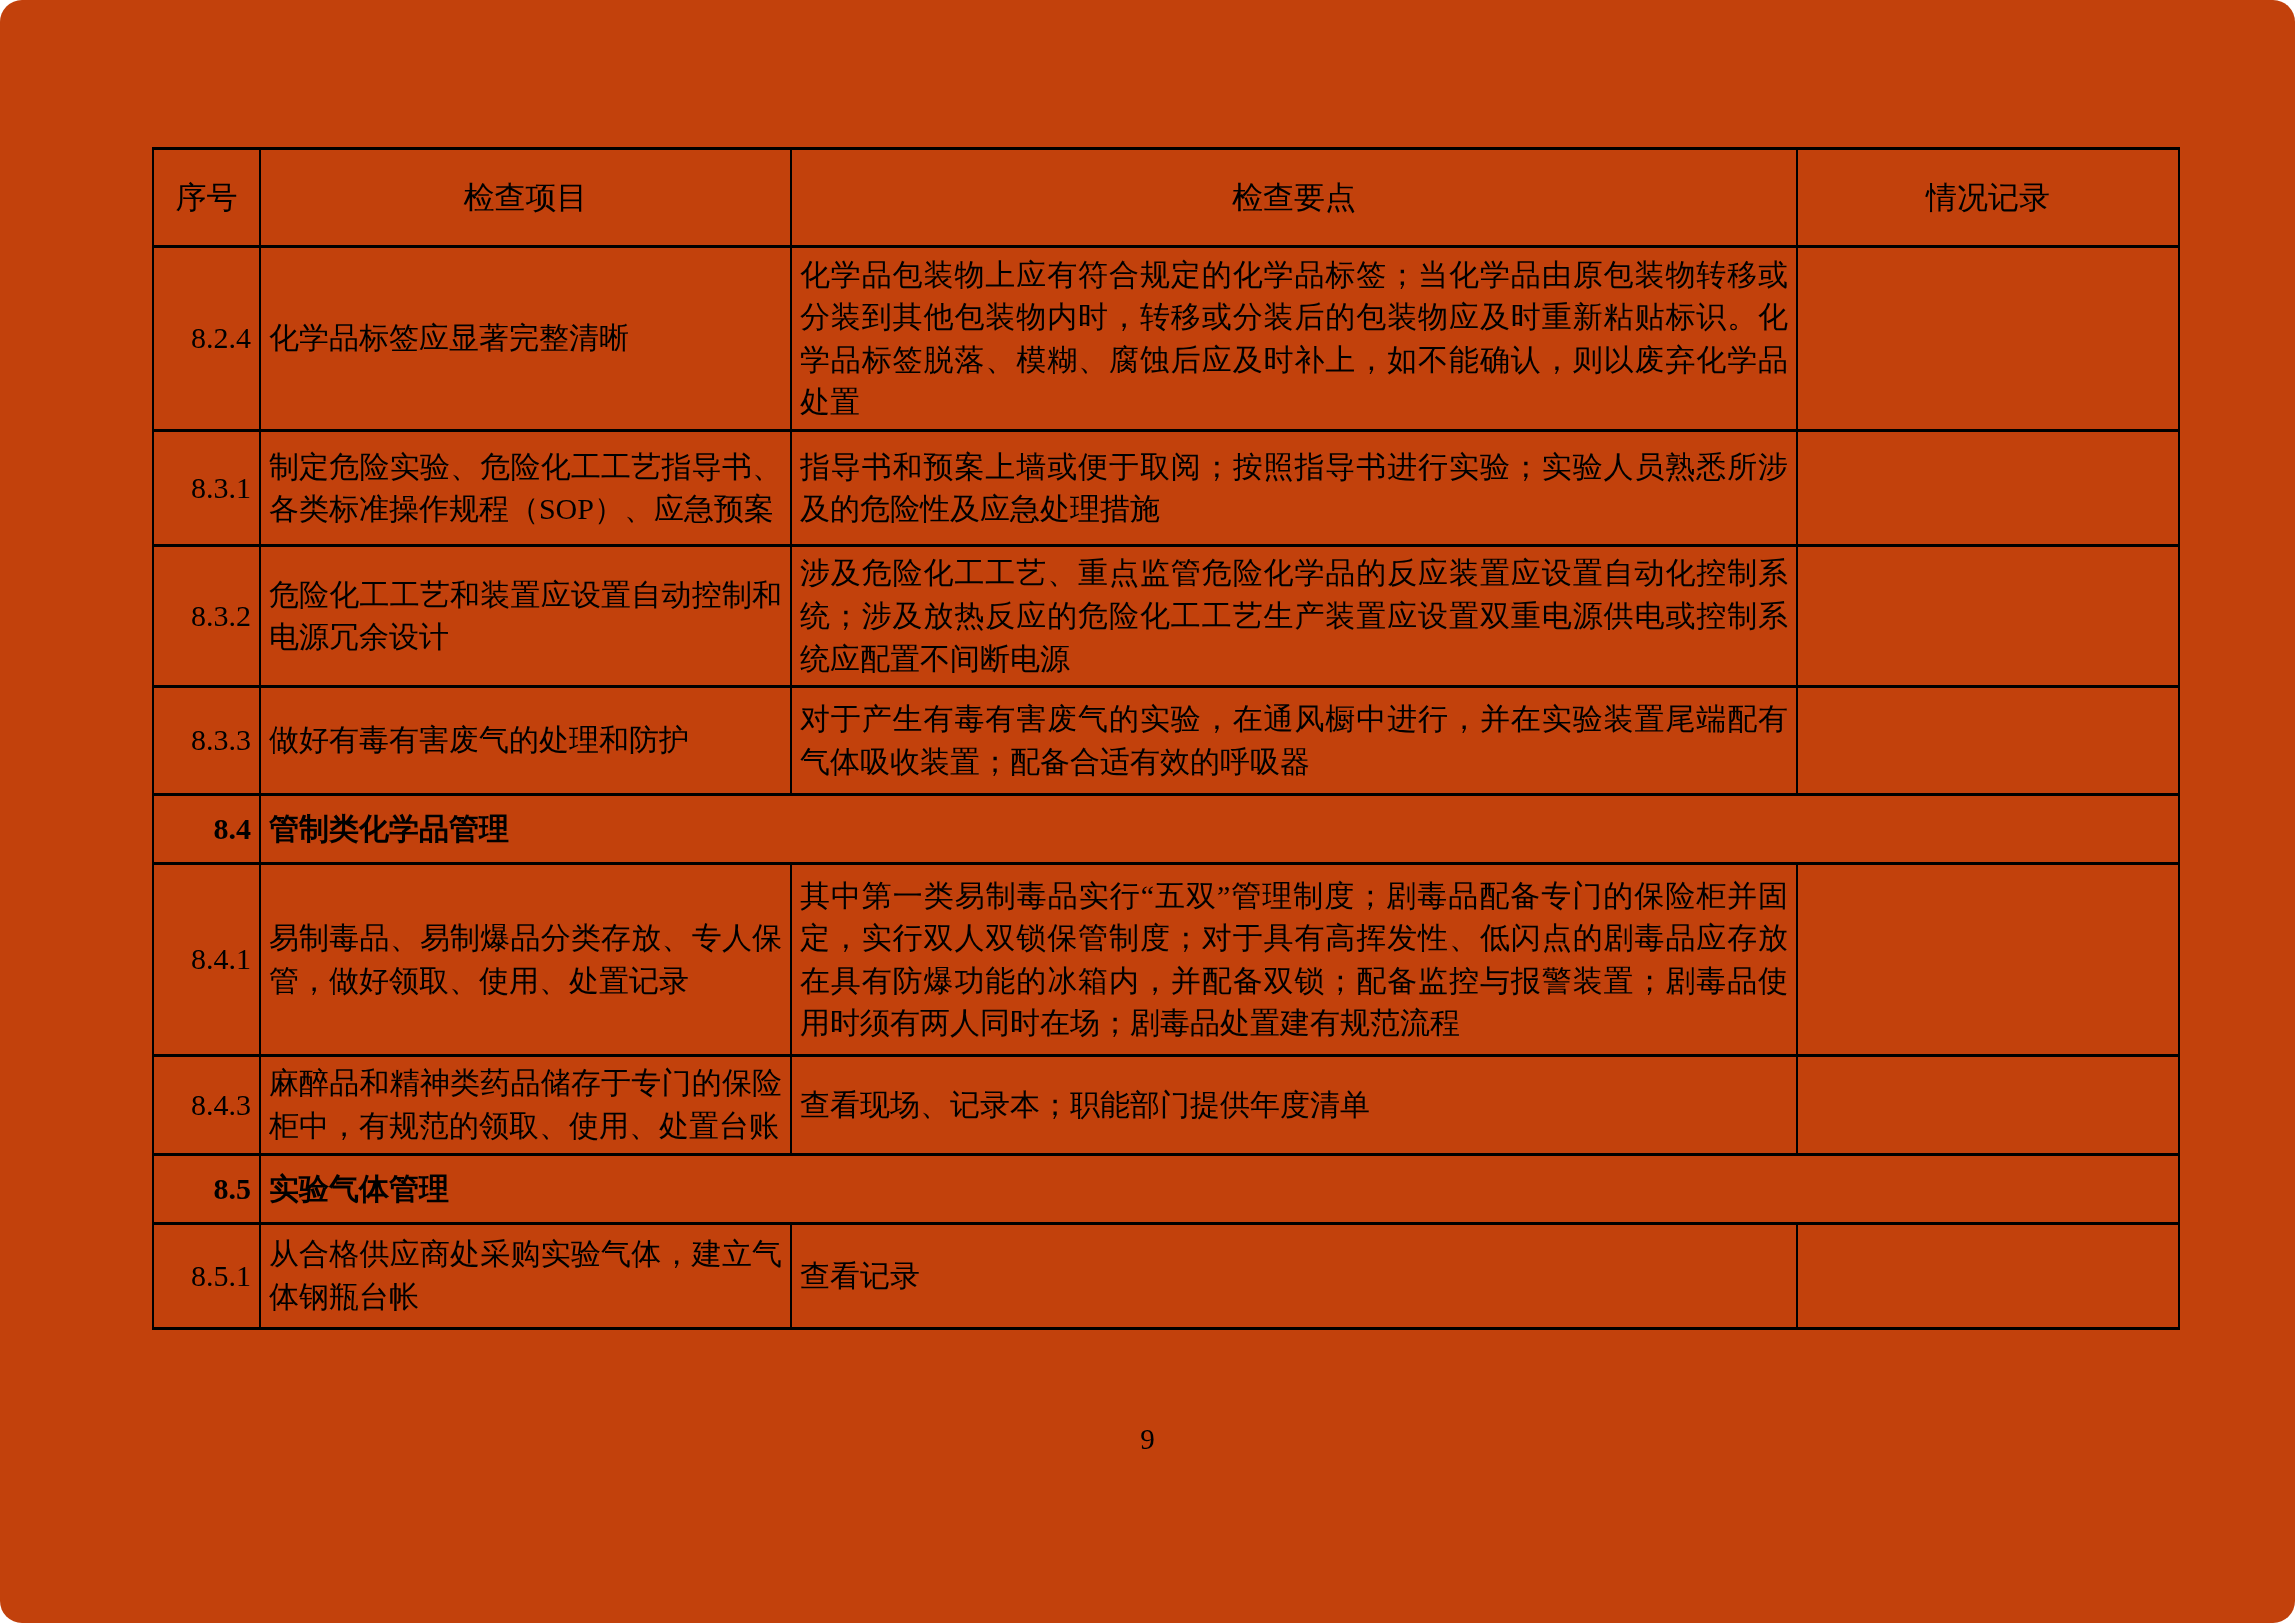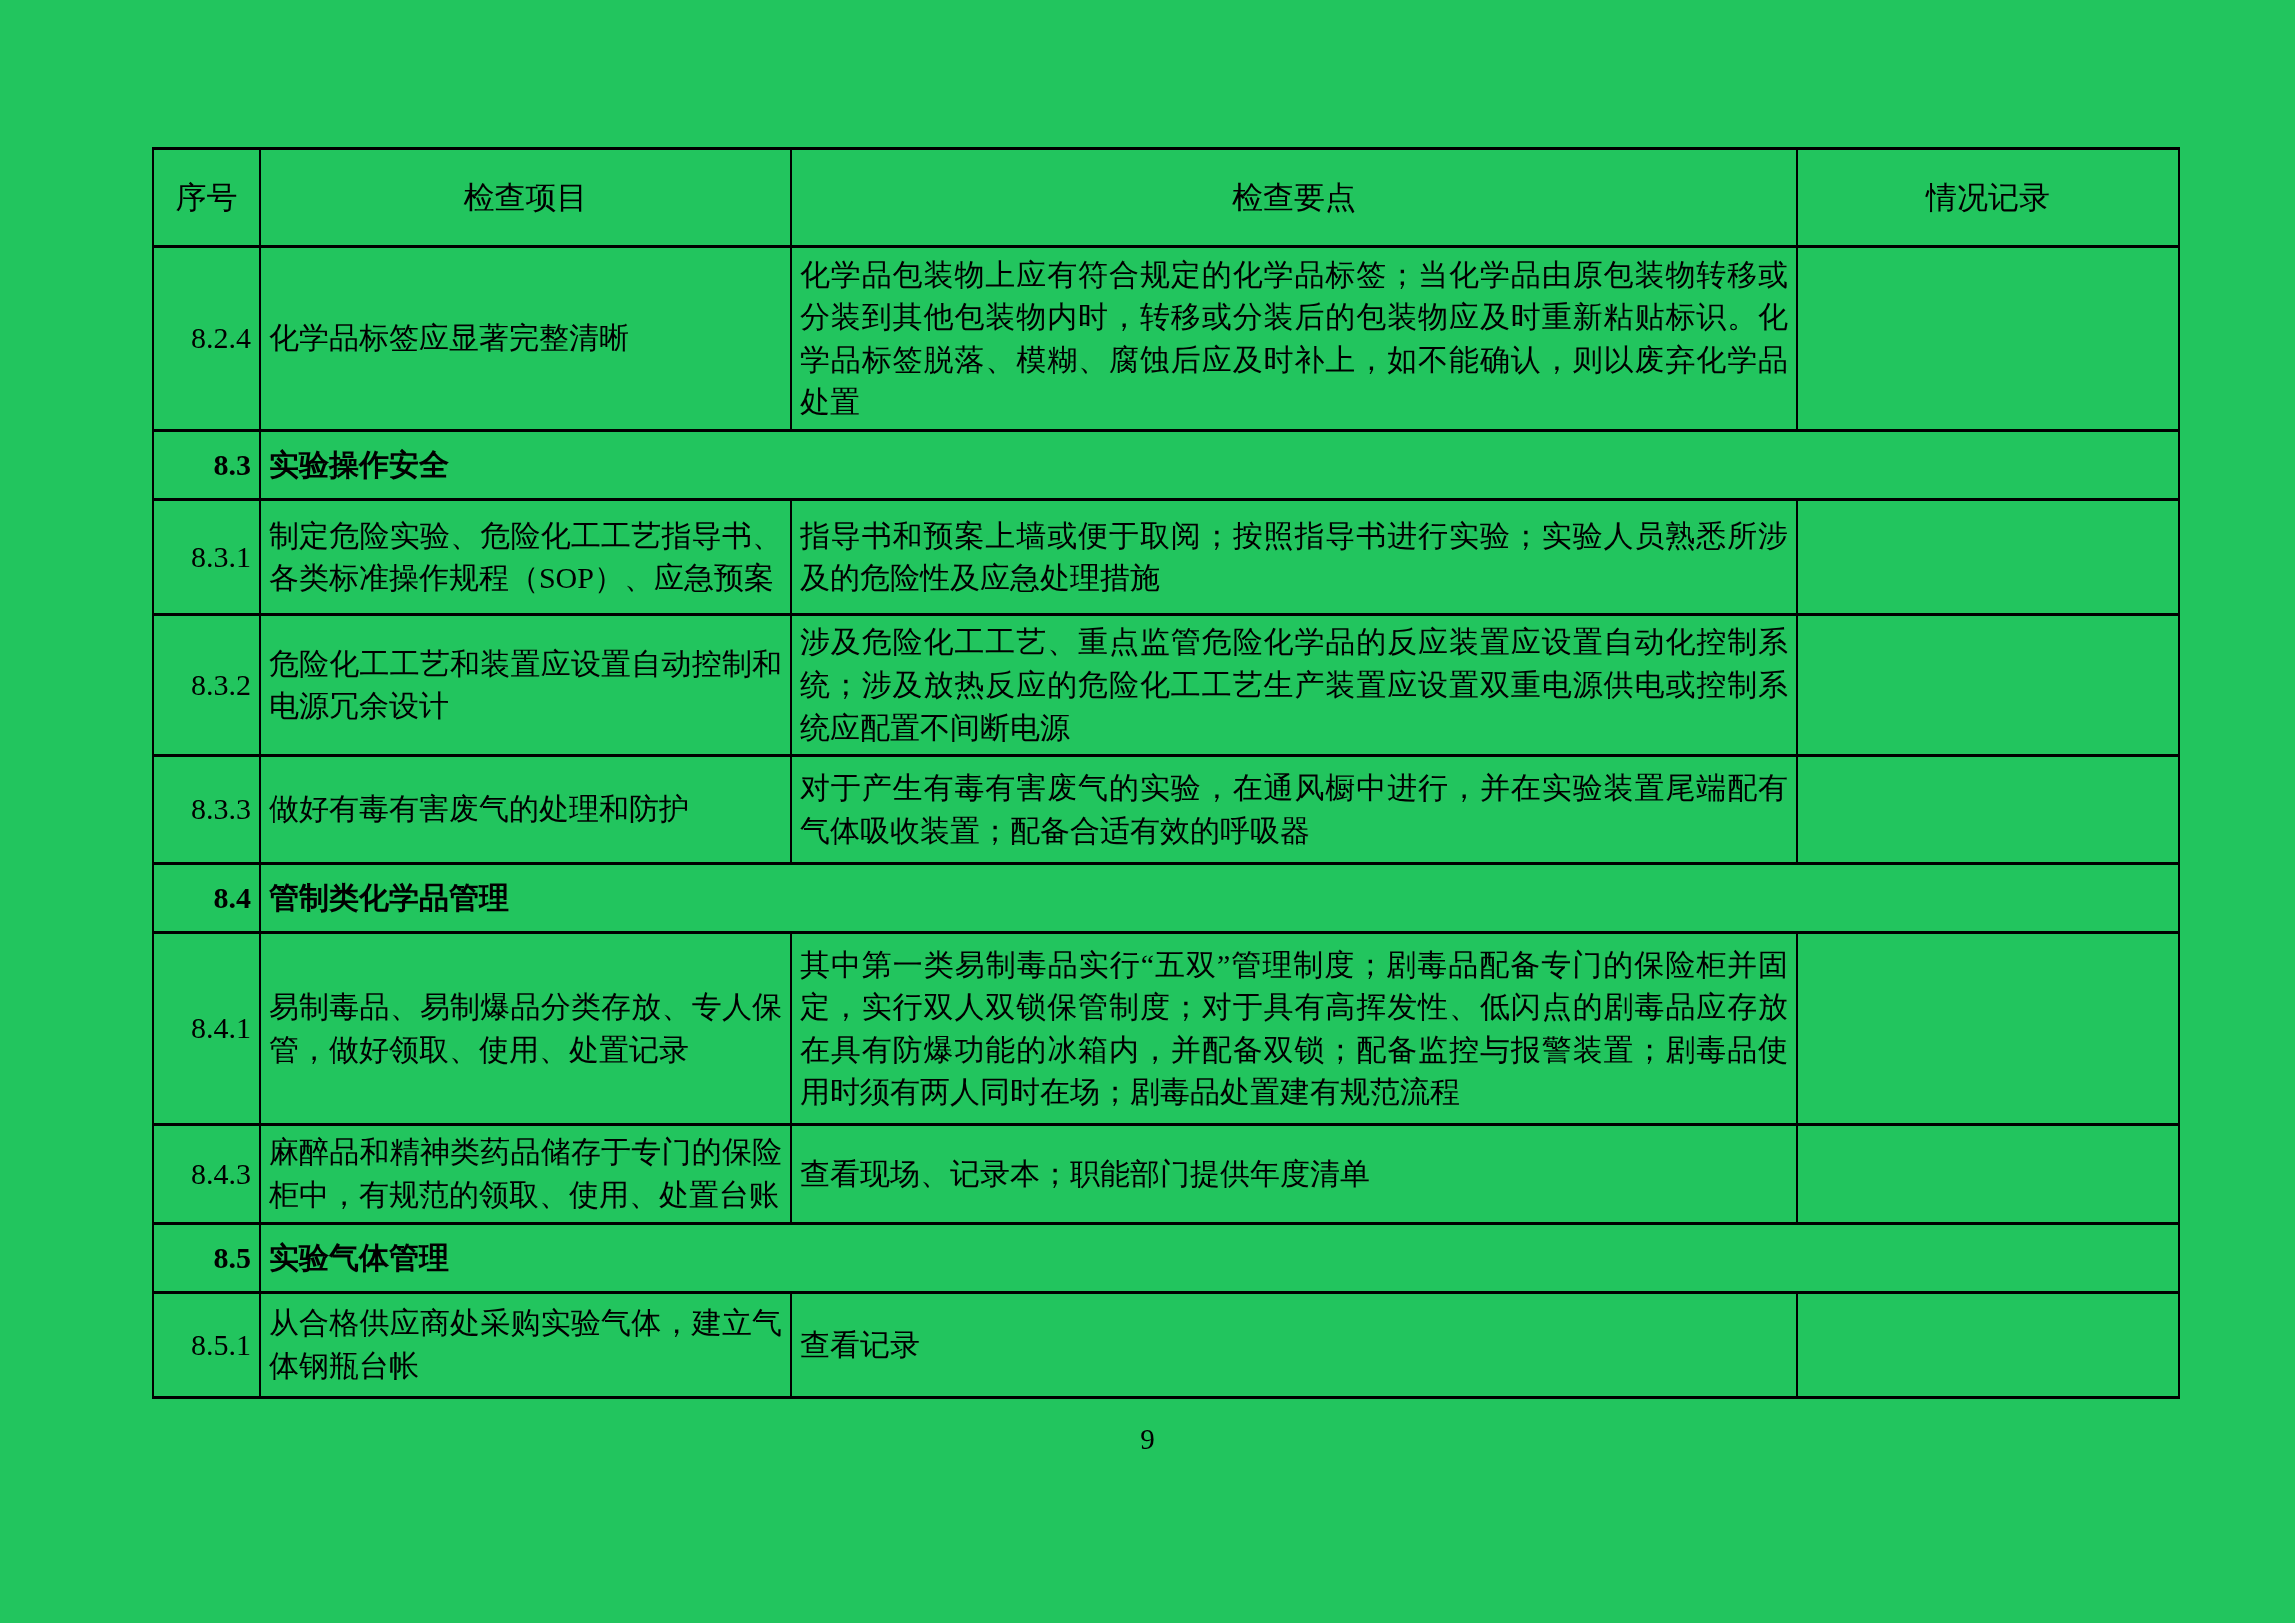--- a/index.html
+++ b/index.html
@@ -6,22 +6,23 @@
     margin: 0;
     padding: 0;
     background: #ffffff;
     color: #000000;
     font-family: "Liberation Serif", "DejaVu Serif", serif;
   }
   .page {
     position: relative;
     width: 2295px;
     height: 1623px;
-    background: #22c55e;
+    background: #c2410c;
     overflow: hidden;
+    border-radius: 22px;
   }
   table.checklist {
     position: absolute;
     left: 152px;
     top: 147px;
     width: 2027px;
     border-collapse: collapse;
     table-layout: fixed;
   }
   table.checklist th,
@@ -82,24 +83,20 @@
         <th>情况记录</th>
       </tr>
     </thead>
     <tbody id="table-body">
         <tr style="height: 147px;">
           <td class="num-cell">8.2.4</td>
           <td class="item-cell">化学品标签应显著完整清晰</td>
           <td class="points-cell">化学品包装物上应有符合规定的化学品标签；当化学品由原包装物转移或分装到其他包装物内时，转移或分装后的包装物应及时重新粘贴标识。化学品标签脱落、模糊、腐蚀后应及时补上，如不能确认，则以废弃化学品处置</td>
           <td class="record-cell"></td>
         </tr>
-        <tr class="section-row" style="height: 69px;">
-          <td class="num-cell">8.3</td>
-          <td class="item-cell" colspan="3">实验操作安全</td>
-        </tr>
         <tr style="height: 115px;">
           <td class="num-cell">8.3.1</td>
           <td class="item-cell">制定危险实验、危险化工工艺指导书、各类标准操作规程（SOP）、应急预案</td>
           <td class="points-cell">指导书和预案上墙或便于取阅；按照指导书进行实验；实验人员熟悉所涉及的危险性及应急处理措施</td>
           <td class="record-cell"></td>
         </tr>
         <tr style="height: 124px;">
           <td class="num-cell">8.3.2</td>
           <td class="item-cell">危险化工工艺和装置应设置自动控制和电源冗余设计</td>
           <td class="points-cell">涉及危险化工工艺、重点监管危险化学品的反应装置应设置自动化控制系统；涉及放热反应的危险化工工艺生产装置应设置双重电源供电或控制系统应配置不间断电源</td>

